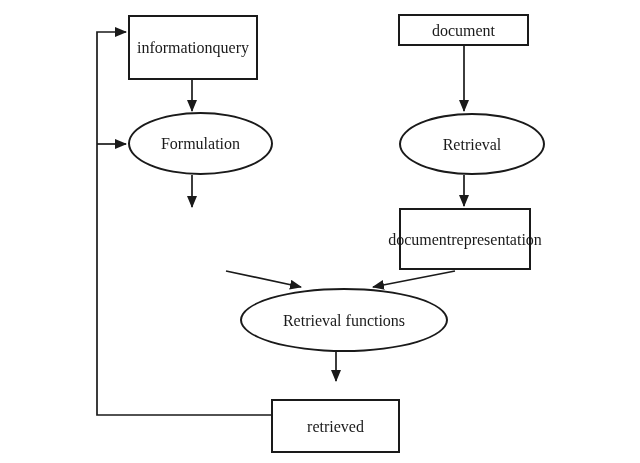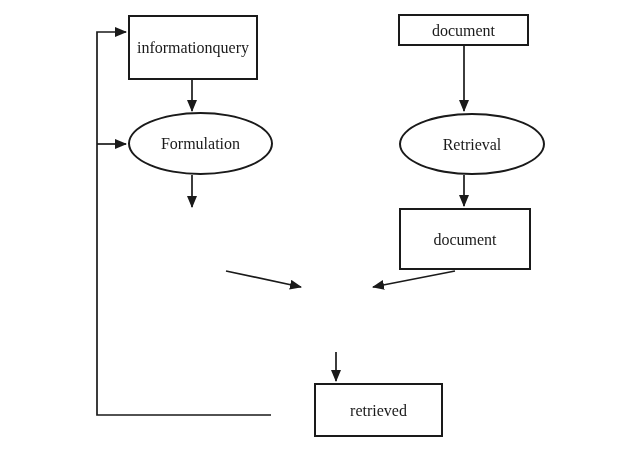--- a/index.html
+++ b/index.html
@@ -54,21 +54,21 @@
     white-space: nowrap;
   }
   
   .information-need     { left: 128px; top: 15px;  width: 130px; height: 65px; }
   .document             { left: 398px; top: 14px;  width: 131px; height: 32px; }
   .formulation          { left: 128px; top: 112px; width: 145px; height: 63px; }
   .indexing             { left: 399px; top: 113px; width: 146px; height: 62px; }
   .query                { left: 143px; top: 209px; width: 129px; height: 62px; }
   .document-representation { left: 399px; top: 208px; width: 132px; height: 62px; }
   .retrieval-functions  { left: 240px; top: 288px; width: 208px; height: 64px; }
-  .retrieved-documents  { left: 271px; top: 383px; width: 129px; height: 54px; margin-left: 43px; }
+  .retrieved-documents  { left: 271px; top: 399px; width: 129px; height: 54px; }
 </style>
 </head>
 <body>
 
 <div class="canvas">
 
   <svg class="connectors" viewBox="0 0 640 463" xmlns="http://www.w3.org/2000/svg">
     <defs>
       <marker id="arrow" markerUnits="userSpaceOnUse" markerWidth="12" markerHeight="10" refX="11" refY="5" orient="auto">
         <path class="arrowhead-path" d="M0,0 L12,5 L0,10 Z"></path>
@@ -99,20 +99,24 @@
     <span>Formulation</span>
   </div>
 
   <div class="node ellipse indexing">
     <span>Retrieval</span>
   </div>
 
 
   <div class="node document-representation">
     <span>document</span>
+    <span>representation</span>
   </div>
 
+  <div class="node ellipse retrieval-functions">
+    <span>Retrieval functions</span>
+  </div>
 
   <div class="node retrieved-documents">
     <span>retrieved</span>
   </div>
 
 </div>
 
 </body></html>

